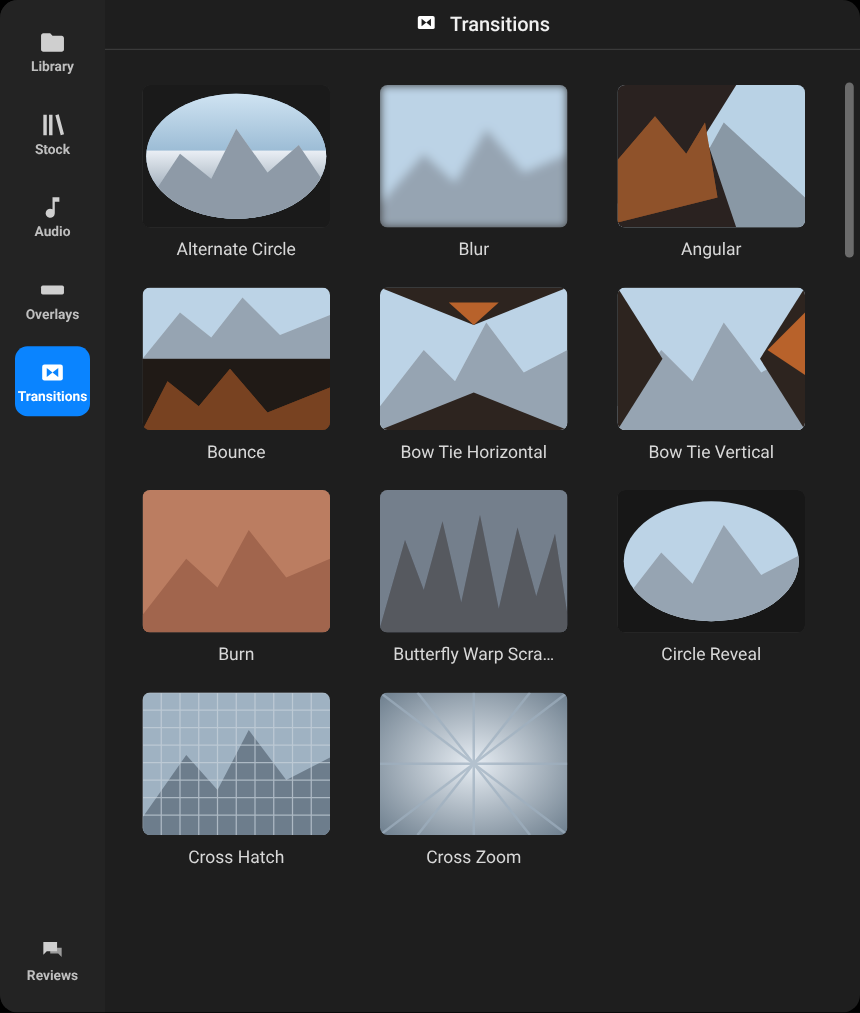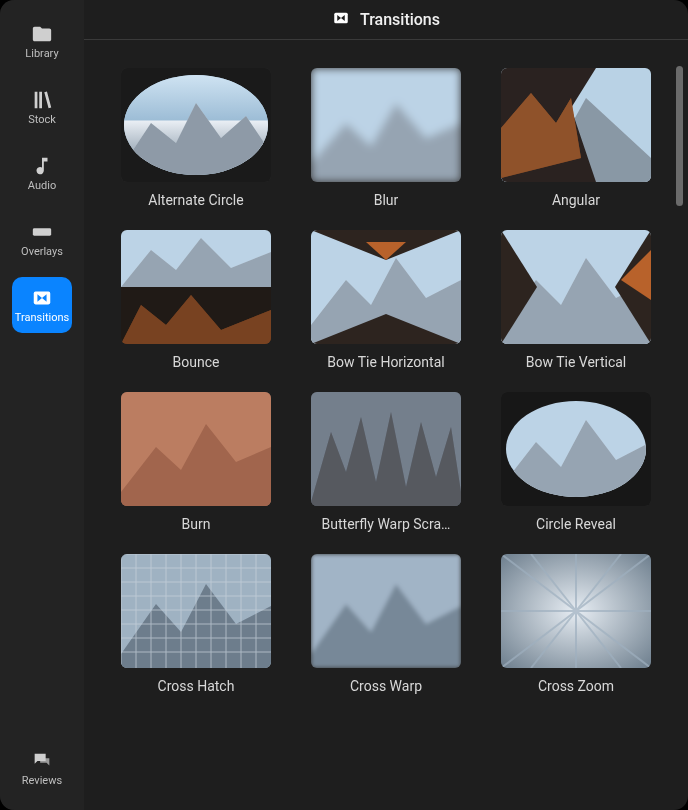--- a/index.html
+++ b/index.html
@@ -15,37 +15,37 @@
     border-top-left-radius:14px;border-bottom-left-radius:14px;
   }
   .side-item{
     width:60px;height:56px;margin:5px 0;border-radius:10px;display:flex;flex-direction:column;
     align-items:center;justify-content:center;gap:3px;cursor:pointer;color:#bfbfbf;
   }
   .side-item .ico{width:22px;height:22px;display:flex;align-items:center;justify-content:center;}
   .side-item svg{width:22px;height:22px;fill:#cfcfcf;}
   .side-item.active svg{fill:#fff;}
   .side-item.active{background:#0a84ff;color:#fff;}
-  .side-item .lbl{font-size:11px;line-height:12px;}
+  .side-item .lbl{font-size:11px;line-height:12px;font-weight:bold;}
   .side-spacer{flex:1;}
   
   .main{flex:1;display:flex;flex-direction:column;position:relative;}
   .titlebar{
     height:40px;flex:0 0 40px;display:flex;align-items:center;justify-content:center;
     border-bottom:1px solid #3a3a3a;gap:10px;
   }
   .titlebar svg{width:18px;height:18px;fill:#fff;}
   .titlebar .title{font-size:16px;font-weight:500;color:#f0f0f0;}
   .content{
     flex:1;overflow-y:auto;padding:28px 30px 10px 30px;
   }
   .grid{
     display:grid;grid-template-columns:repeat(3,1fr);gap:22px 26px;
   }
-  .card{display:flex;flex-direction:column;align-items:center;cursor:pointer;}
+  .card{display:flex;flex-direction:column;cursor:pointer;}
   .thumb{
     width:150px;height:114px;border-radius:6px;overflow:hidden;background:#333;
     position:relative;
   }
   .thumb svg{width:100%;height:100%;display:block;}
   .cap{
     margin-top:10px;font-size:14px;color:#d8d8d8;white-space:nowrap;overflow:hidden;
     text-overflow:ellipsis;max-width:150px;text-align:center;
   }
   
@@ -311,37 +311,20 @@
                   <line x1="0" y1="56" x2="150" y2="56"></line>
                   <line x1="0" y1="70" x2="150" y2="70"></line>
                   <line x1="0" y1="84" x2="150" y2="84"></line>
                   <line x1="0" y1="98" x2="150" y2="98"></line>
               </g>
             </svg>
           </div>
           <div class="cap">Cross Hatch</div>
         </div>
 
-        <div class="card">
-          <div class="thumb">
-            <svg viewBox="0 0 150 114" preserveAspectRatio="none">
-              <defs>
-                  <filter id="fw">
-                    <feGaussianBlur stdDeviation="2"></feGaussianBlur>
-                  </filter>
-                </defs>
-              <g filter="url(#fw)">
-                <rect width="150" height="114" fill="#a9bccd"></rect>
-                <polygon points="0,100 35,50 60,78 85,30 115,70 150,52 150,114 0,114" fill="#6d7d8c"></polygon>
-                <rect width="150" height="114" fill="#8fa3b5" opacity=".3"></rect>
-              </g>
-            </svg>
-          </div>
-          <div class="cap">Cross Warp</div>
-        </div>
 
         <div class="card">
           <div class="thumb">
             <svg viewBox="0 0 150 114" preserveAspectRatio="none">
               <defs>
                 <radialGradient id="rz" cx="50%" cy="50%" r="70%">
                   <stop offset="0" stop-color="#e7edf3"></stop>
                     <stop offset="1" stop-color="#6e7f8e"></stop>
                 </radialGradient>
               </defs>

